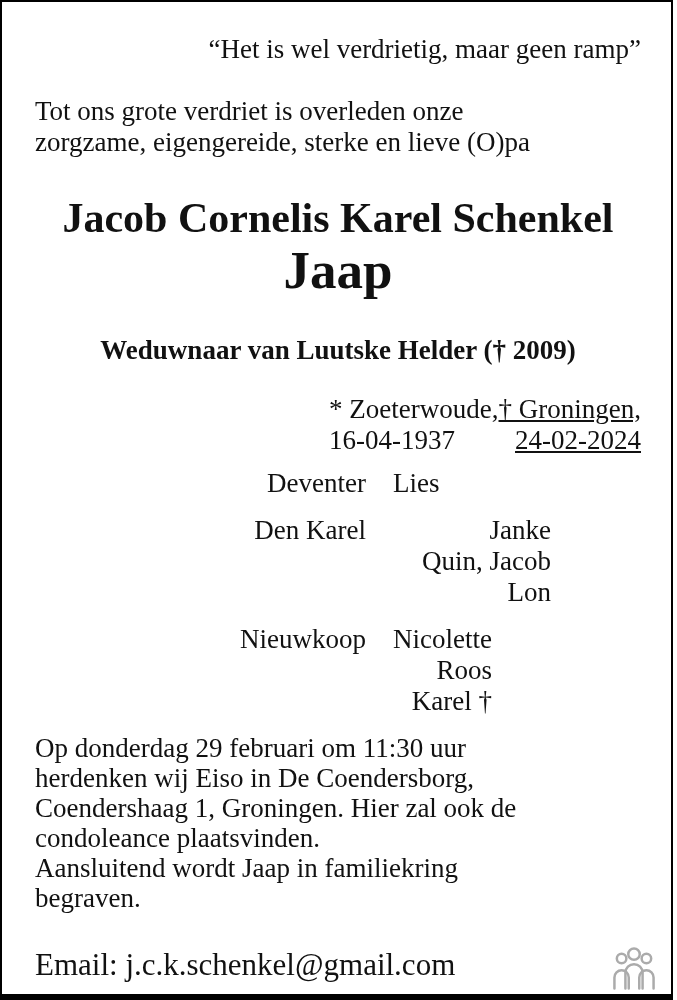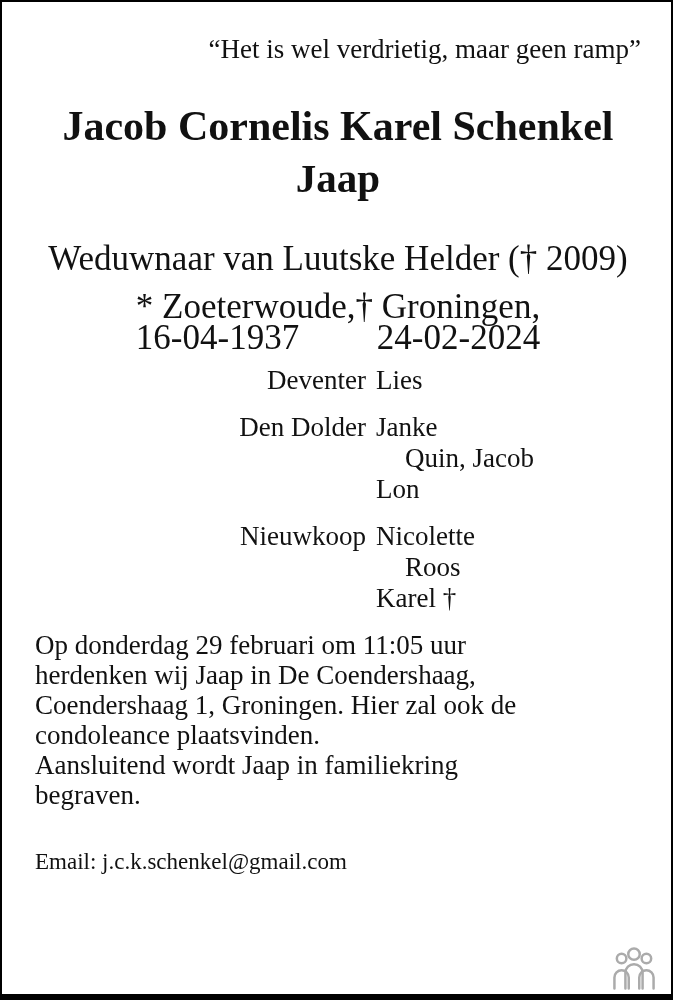--- a/index.html
+++ b/index.html
@@ -53,90 +53,97 @@
     margin: 36px 0 0 0;
     text-align: center;
     font-size: 42px;
     line-height: 49px;
     font-weight: bold;
     letter-spacing: 0px;
   }
   .nickname {
     margin: 0;
     text-align: center;
-    font-size: 41px;
+    font-size: 53px;
     line-height: 55px;
     font-weight: bold;
   }
   .widower {
     margin-top: 37px;
     text-align: center;
-    font-size: 35px;
-    line-height: 31px;
+    font-size: 27px;
+    line-height: 31px;
+    font-weight: bold;
   }
   .dates {
-    margin-top: 17px;
+    margin-top: 28px;
     display: flex;
-    justify-content: center;
-    font-size: 35px;
+    justify-content: flex-end;
+    font-size: 27px;
     line-height: 31px;
   }
   .dates .death {
     text-align: right;
+    text-decoration: underline;
   }
   .family {
     margin-top: 12px;
     font-size: 27px;
     line-height: 31px;
   }
   .family-row {
     display: flex;
     align-items: flex-start;
   }
   .family-row + .family-row {
     margin-top: 16px;
   }
   .place {
     flex: none;
     width: 331px;
     text-align: right;
   }
   .names {
-    margin-left: 10px;
+    margin-left: 27px;
+    text-align: right;
   }
   .name-line.indent {
     padding-left: 29px;
   }
   .ceremony {
     margin-top: 16px;
     font-size: 27px;
     line-height: 30px;
   }
   .email {
     margin-top: 36px;
-    font-size: 23px;
+    font-size: 31px;
     line-height: 31px;
   }
   .logo {
     position: absolute;
     right: 22px;
     bottom: 10px;
     width: 42px;
     height: 45px;
   }
 </style>
 </head>
 <body>
 
 <div class="page">
   <div class="frame"></div>
   <div class="content">
 
     <div class="quote">“Het is wel verdrietig, maar geen ramp”</div>
 
+    <div class="intro">
+      <div>Tot ons grote verdriet is overleden onze</div>
+      <div>zorgzame, eigengereide, sterke en lieve (O)pa</div>
+    </div>
 
     <h1 class="full-name">Jacob Cornelis Karel Schenkel</h1>
     <h2 class="nickname">Jaap</h2>
 
     <div class="widower">Weduwnaar van Luutske Helder († 2009)</div>
 
     <div class="dates">
       <div class="birth">
         <div>* Zoeterwoude,</div>
         <div>16-04-1937</div>
@@ -148,40 +155,40 @@
     </div>
 
     <div class="family">
       <div class="family-row">
         <div class="place">Deventer</div>
         <div class="names">
           <div class="name-line">Lies</div>
         </div>
       </div>
       <div class="family-row">
-        <div class="place">Den Dolder</div>
+        <div class="place">Den Karel</div>
         <div class="names">
           <div class="name-line">Janke</div>
           <div class="name-line indent">Quin, Jacob</div>
           <div class="name-line">Lon</div>
         </div>
       </div>
       <div class="family-row">
         <div class="place">Nieuwkoop</div>
         <div class="names">
           <div class="name-line">Nicolette</div>
           <div class="name-line indent">Roos</div>
           <div class="name-line">Karel †</div>
         </div>
       </div>
     </div>
 
     <div class="ceremony">
-      <div>Op donderdag 29 februari om 11:05 uur</div>
-      <div>herdenken wij Jaap in De Coendershaag,</div>
+      <div>Op donderdag 29 februari om 11:30 uur</div>
+      <div>herdenken wij Eiso in De Coendersborg,</div>
       <div>Coendershaag 1, Groningen. Hier zal ook de</div>
       <div>condoleance plaatsvinden.</div>
       <div>Aansluitend wordt Jaap in familiekring</div>
       <div>begraven.</div>
     </div>
 
     <div class="email">Email: j.c.k.schenkel@gmail.com</div>
   </div>
 
   <svg class="logo" viewBox="0 0 44 46" fill="none" xmlns="http://www.w3.org/2000/svg">

